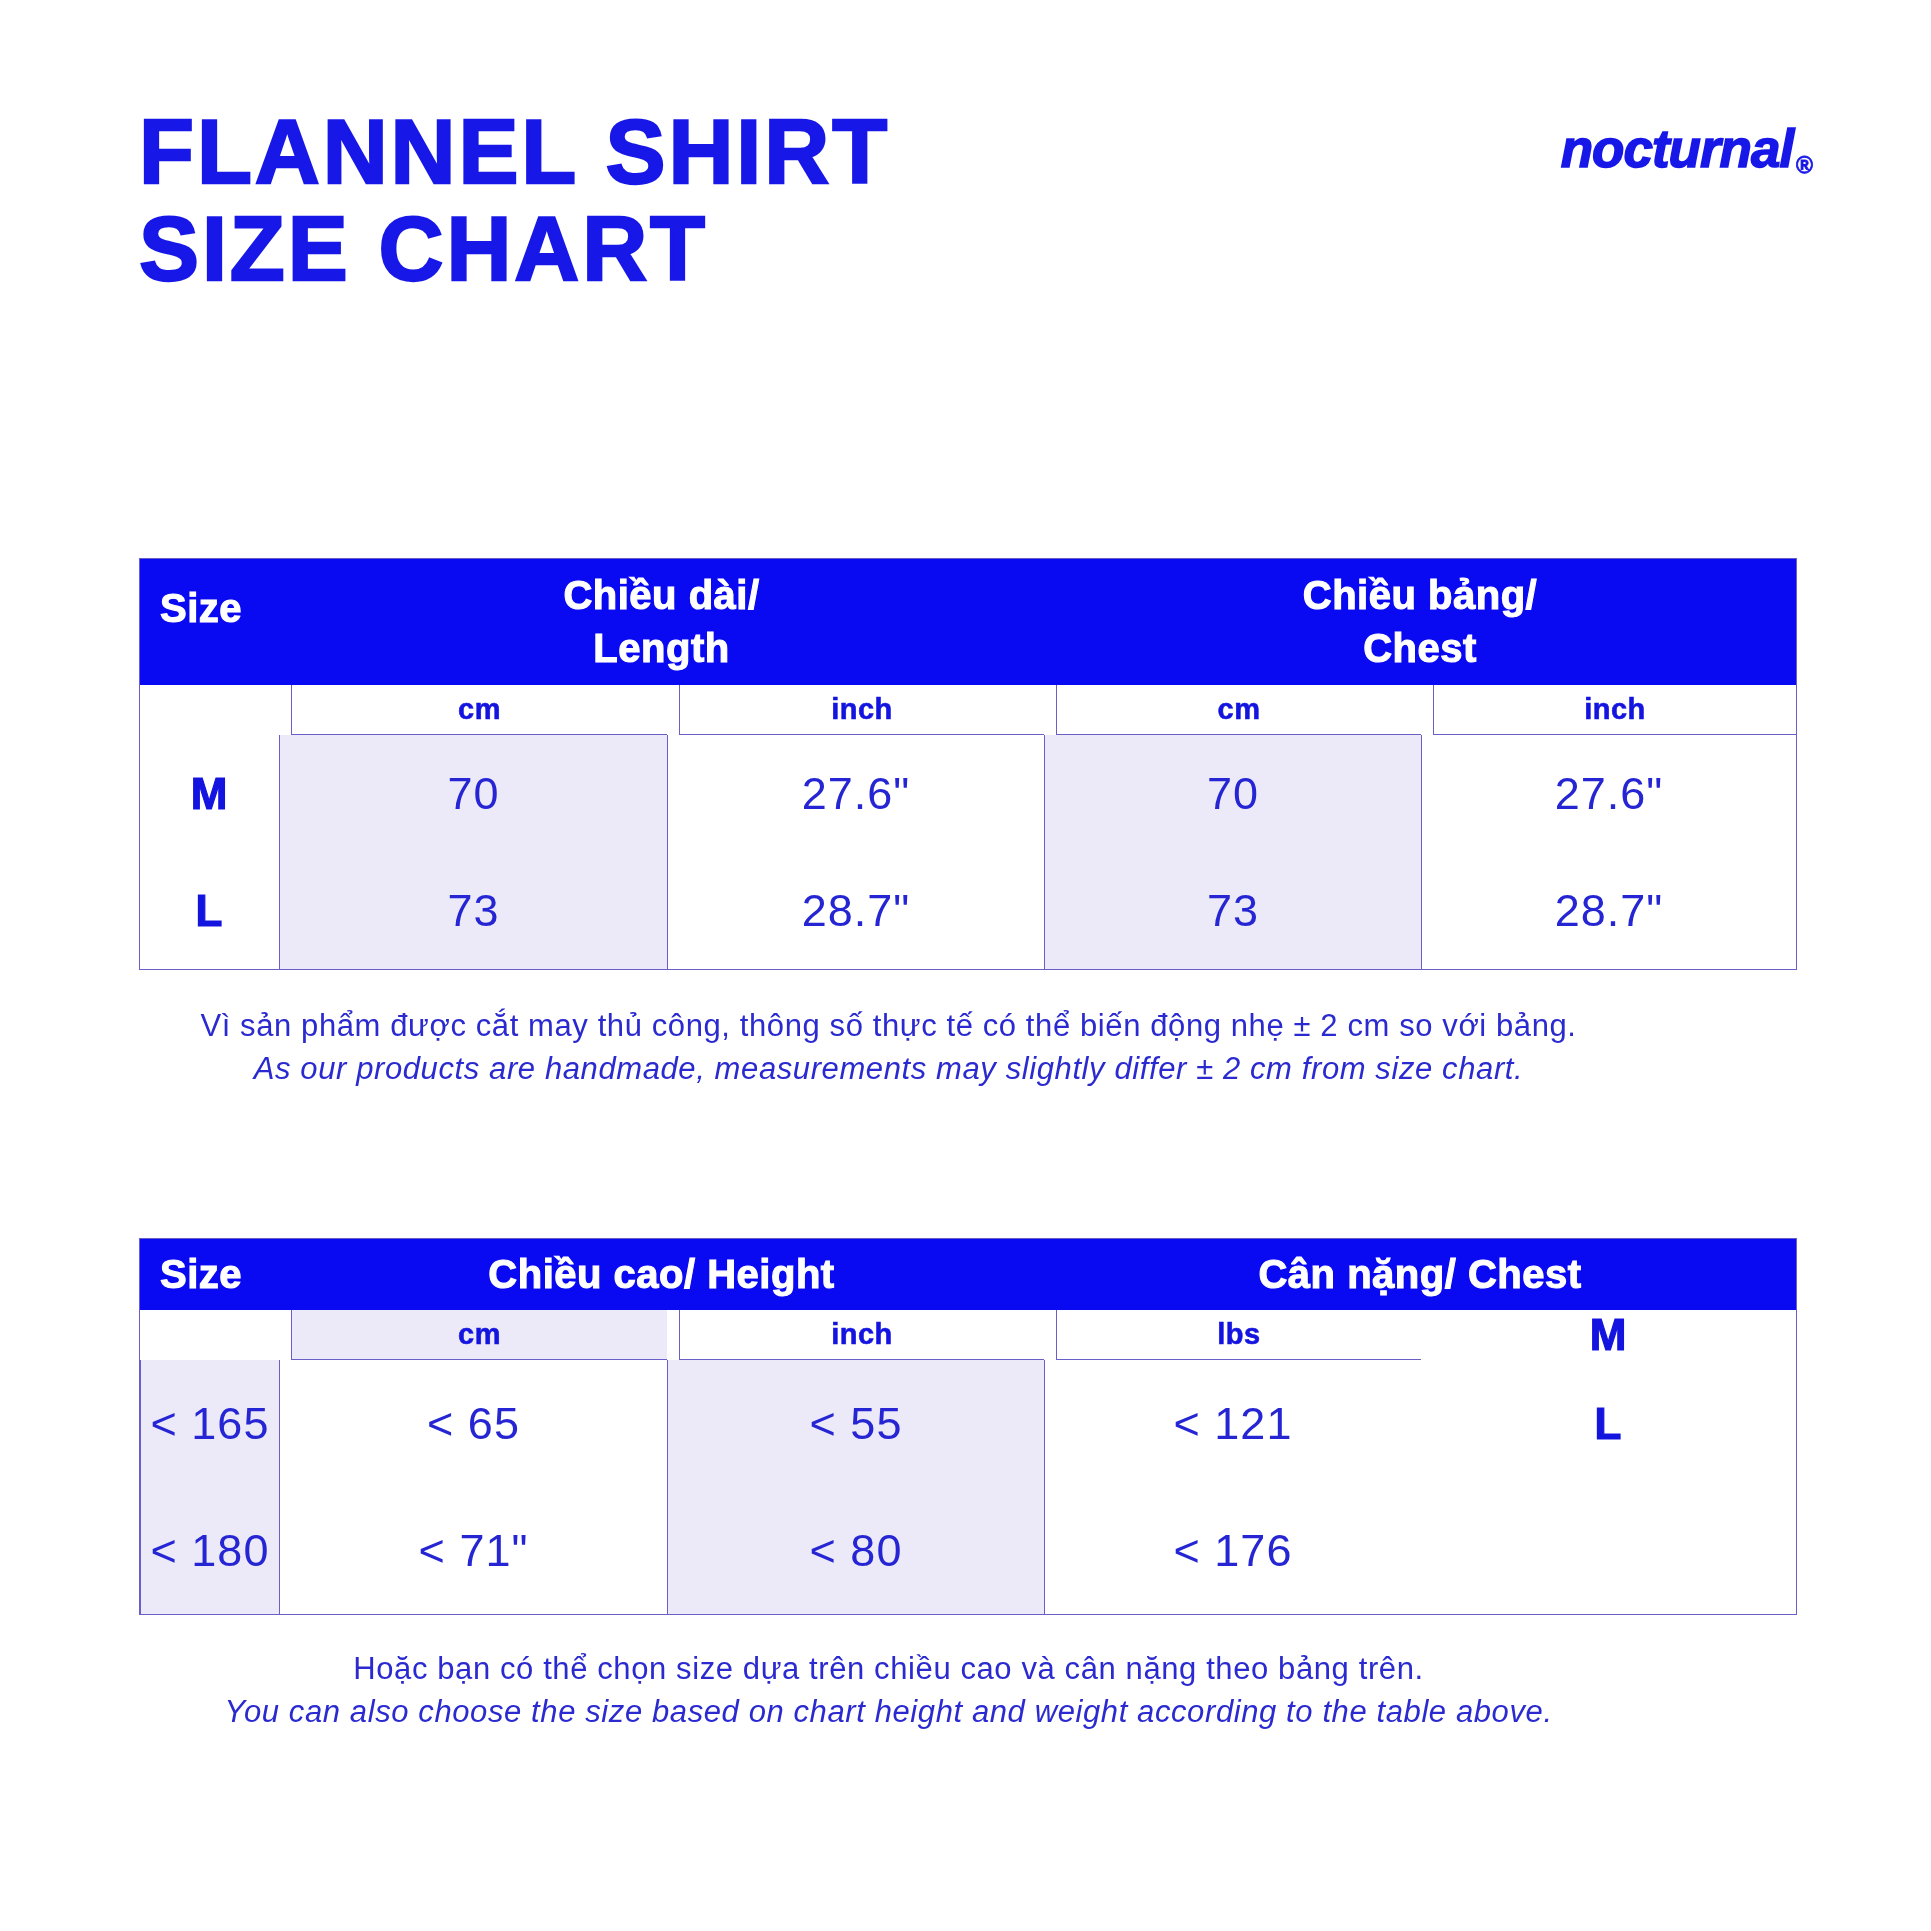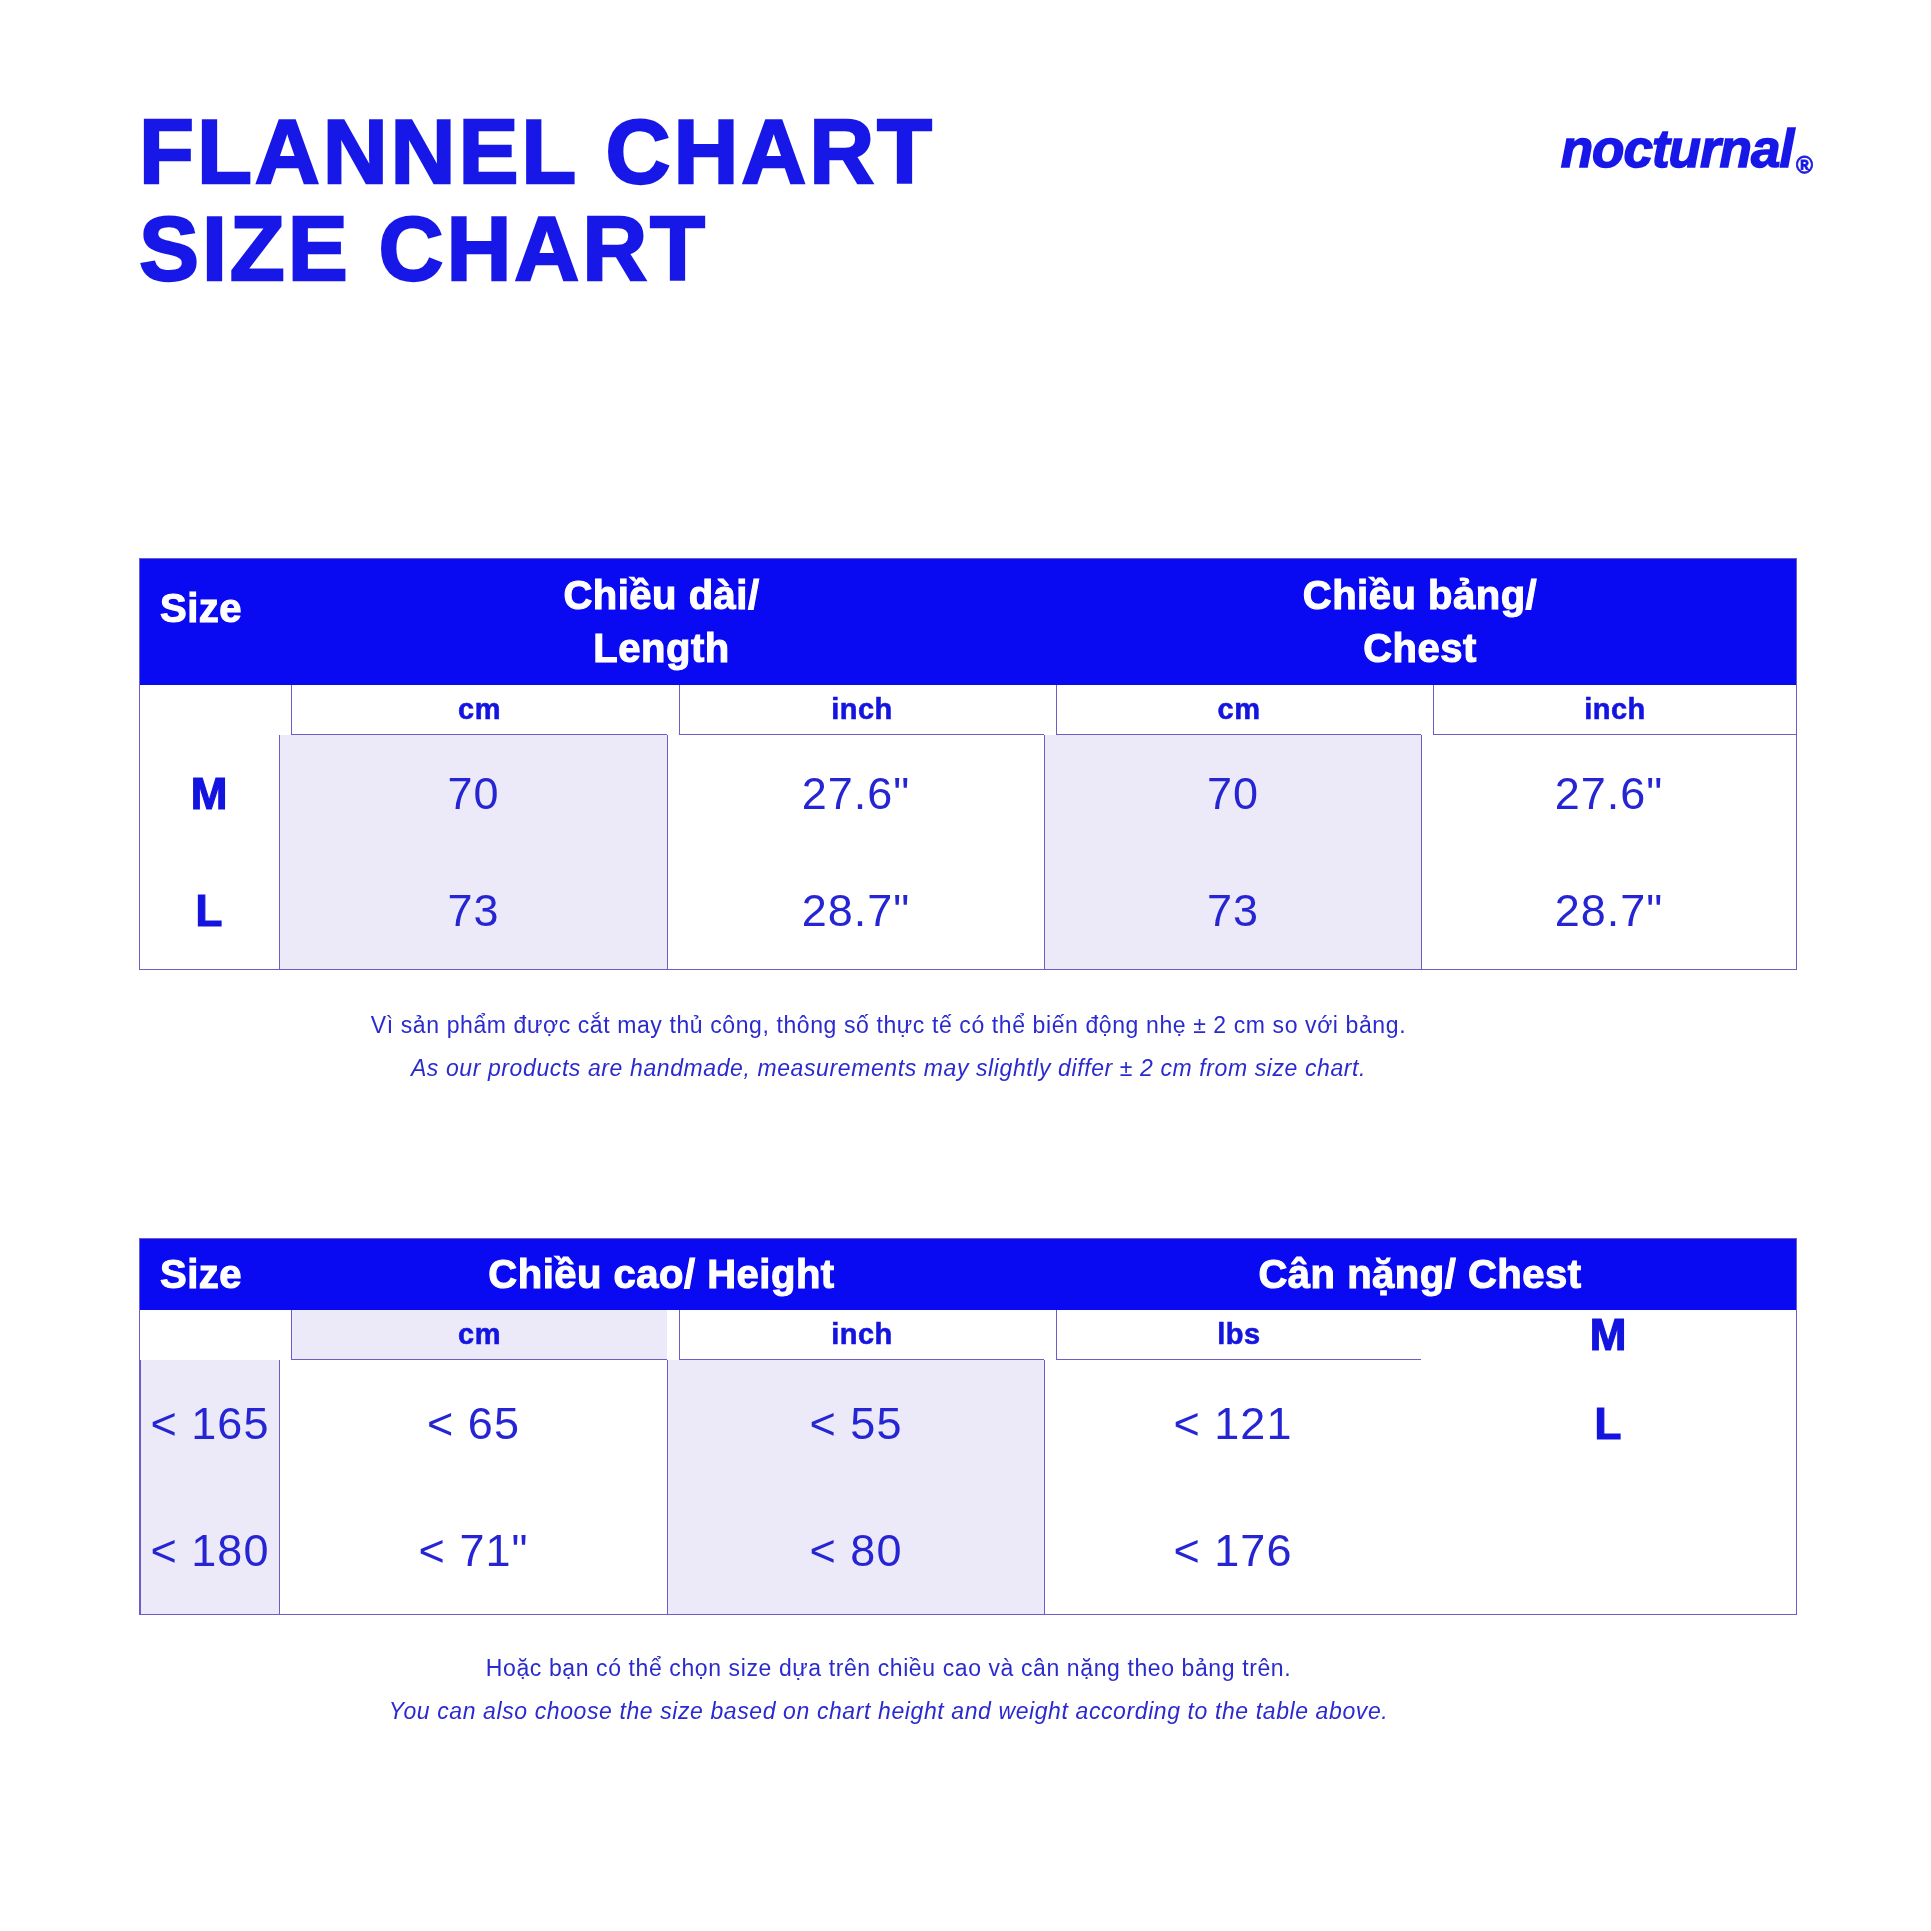--- a/index.html
+++ b/index.html
@@ -82,32 +82,32 @@
   .sizecell {
     color: var(--label_blue);
     font-size: 44px; font-weight: bold;
     -webkit-text-stroke: 1.2px var(--label_blue);
   }
 
   
   .note {
     position: absolute; left: 0; width: 1777px;
     text-align: center; color: var(--note_blue);
-    font-size: 23px; line-height: 43px; letter-spacing: 0.6px;
+    font-size: 31px; line-height: 43px; letter-spacing: 0.6px;
   }
   .note .vi { display: block; }
   .note .en { display: block; font-style: italic; }
   .note1 { top: 1004px; }
   .note2 { top: 1647px; }
 </style>
 </head>
 <body>
 
 <h1 class="title">
-  <span>FLANNEL CHART</span>
+  <span>FLANNEL SHIRT</span>
   <span>SIZE CHART</span>
 </h1>
 
 <div class="logo">
   <span>nocturnal</span><span class="reg">®</span>
 </div>
 
 <section class="size-table t1">
 
   <div class="cell hcell hsize">

